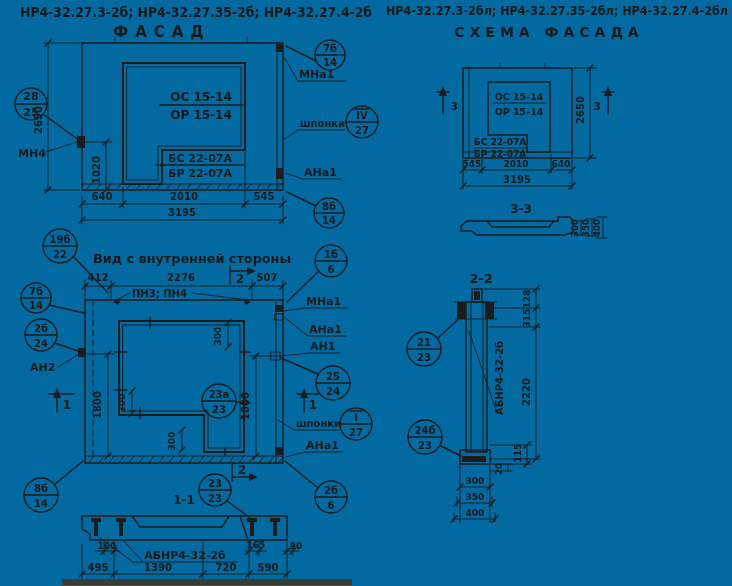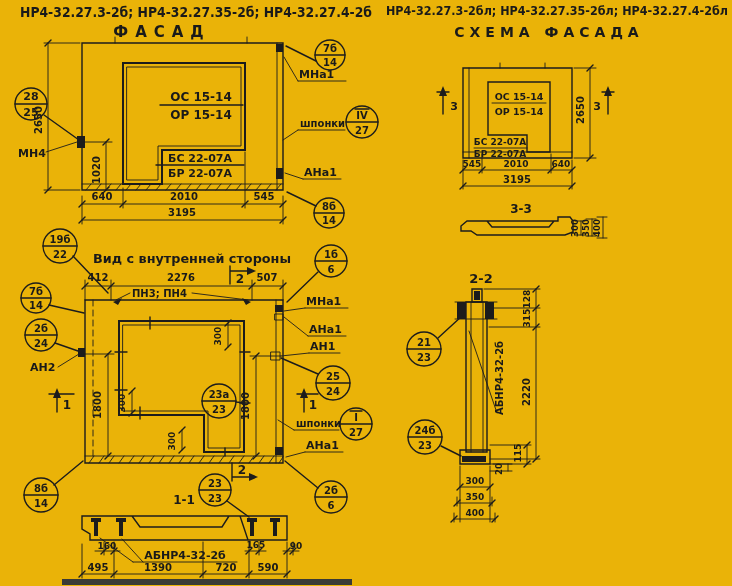--- a/index.html
+++ b/index.html
@@ -1,16 +1,16 @@
 <!DOCTYPE html>
 <html><head>
 <meta charset="utf-8">
 <style>
   html,body{margin:0;padding:0;background:#d8d6d0;}
-  .sheet{width:732px;height:586px;background:#eab308;position:relative;overflow:hidden;}
+  .sheet{width:732px;height:586px;background:#0369a1;position:relative;overflow:hidden;}
   svg text{font-family:"DejaVu Sans","Liberation Sans",sans-serif;font-weight:bold;fill:#1a1a1a;text-anchor:middle;}
   svg .ts{text-anchor:start;}
   .t8{font-size:8.5px}.t9{font-size:9px}.t95{font-size:9.5px}.t10{font-size:10px}
   .t11{font-size:11px}.t12{font-size:12px}.t13{font-size:13px}.t14{font-size:14px}.t15{font-size:15px}
   .ln{stroke:#1c1c1c;stroke-width:1.4;fill:none;stroke-linecap:round;}
   .lt{stroke:#1c1c1c;stroke-width:.9;fill:none;stroke-linecap:round;}
   .lk{stroke:#1c1c1c;stroke-width:2;fill:none;stroke-linecap:round;}
   .fl{fill:#1c1c1c;stroke:none;}
   .dash{stroke-dasharray:6 4;}
 </style>

